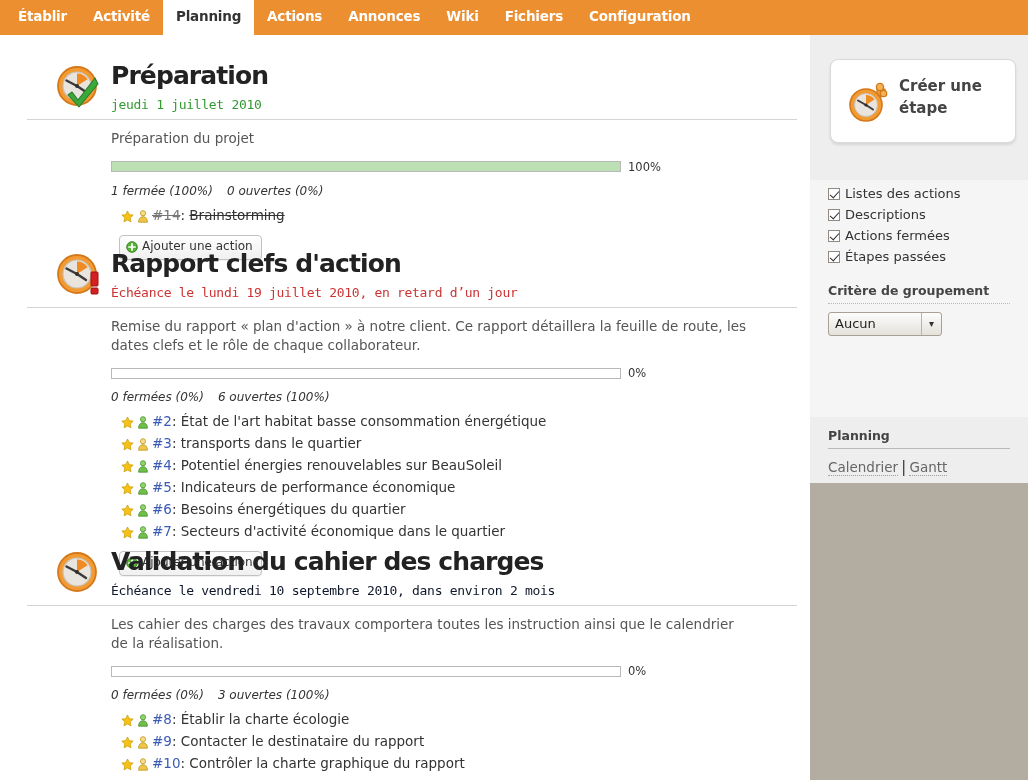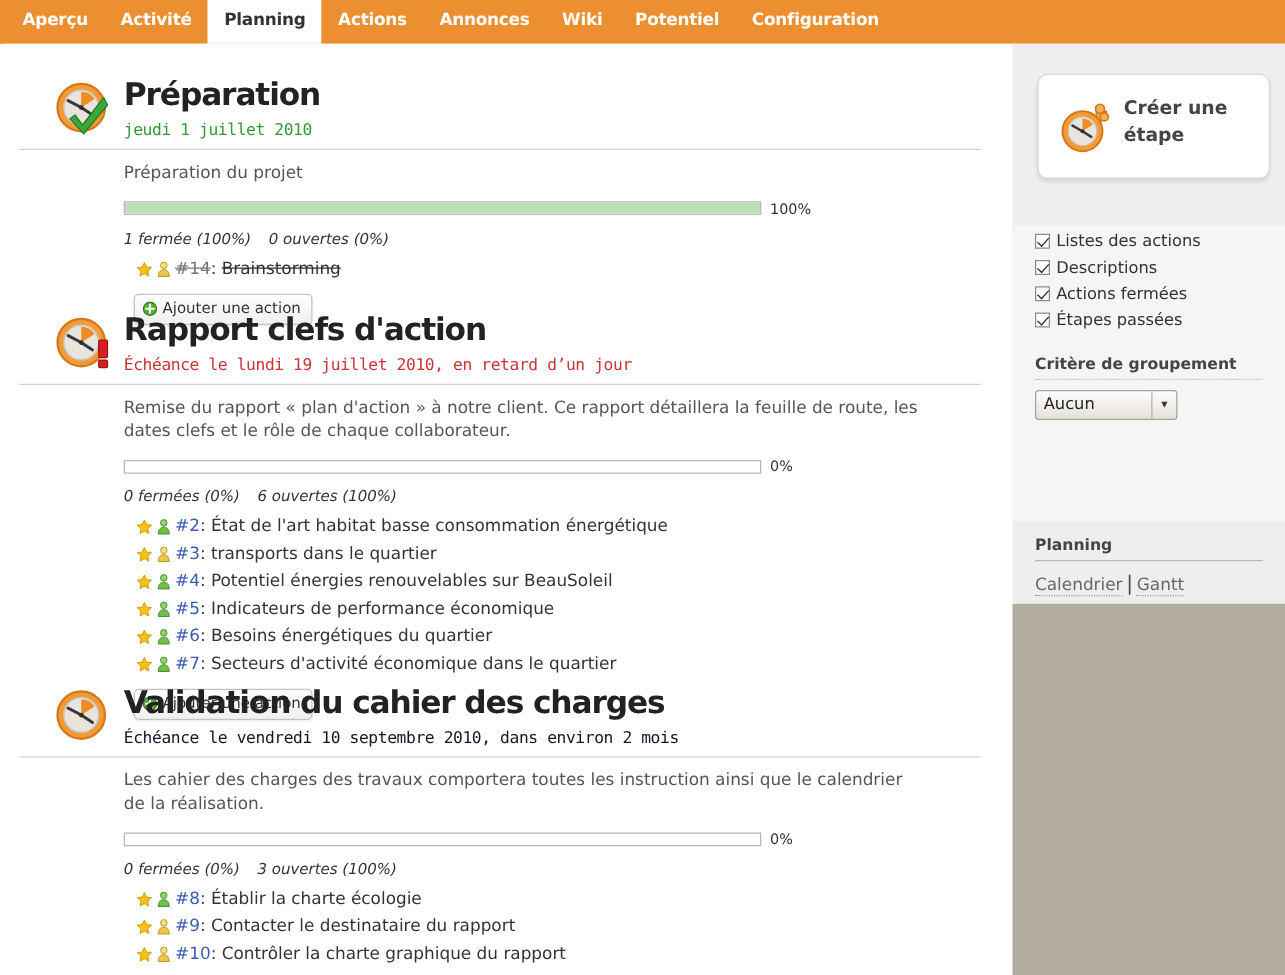--- a/index.html
+++ b/index.html
@@ -31,21 +31,21 @@
     cursor: pointer;
   }
   #topnav .tab.first { margin-left: 5px; }
   #topnav .tab.active {
     background: #ffffff;
     color: #333333;
   }
 
   
   #content {
-    position: absolute; left: 3px; top: 35px;
+    position: absolute; left: 15px; top: 35px;
     width: 810px; height: 745px;
     background: #ffffff;
     overflow: hidden;
   }
   #sidebar {
     position: absolute; left: 810px; top: 35px;
     width: 218px; height: 448px;
     background: #eeeeee;
   }
   #page-bottom-fill {
@@ -267,21 +267,21 @@
     color: #666666;
     border-bottom: 1px dotted #9f9f9f;
     cursor: pointer;
     text-decoration: none;
   }
   .side-sep { color: #444444; margin: 0 3px; }
 </style>
 </head>
 <body>
 
-<div id="topnav"><div class="tab first">Aperçu</div><div class="tab">Activité</div><div class="tab active">Planning</div><div class="tab">Actions</div><div class="tab">Annonces</div><div class="tab">Wiki</div><div class="tab">Potentiel</div><div class="tab">Configuration</div></div>
+<div id="topnav"><div class="tab first">Établir</div><div class="tab">Activité</div><div class="tab active">Planning</div><div class="tab">Actions</div><div class="tab">Annonces</div><div class="tab">Wiki</div><div class="tab">Fichiers</div><div class="tab">Configuration</div></div>
 
 <div id="content">
     <div class="milestone" style="position: absolute; left: 0px; top: 27px; width: 810px;">
       <div class="ms-icon" style="top: 0px;"><svg width="48" height="48" viewBox="0 0 48 48">
     <circle cx="24" cy="24" r="19" fill="#f29b33" stroke="#d4781a" stroke-width="1.8"></circle>
     <circle cx="24" cy="24" r="14" fill="#e9e4dd" stroke="#c9c2b8" stroke-width="1.2"></circle>
     <path d="M24 24 L24 11.5 A12.5 12.5 0 0 1 34.6 17.2 Z" fill="#f08a22"></path>
     <line x1="24" y1="24" x2="13.5" y2="18.5" stroke="#3a3a3a" stroke-width="2.4" stroke-linecap="round"></line>
     <line x1="24" y1="24" x2="33" y2="30" stroke="#3a3a3a" stroke-width="2.4" stroke-linecap="round"></line>
     <circle cx="24" cy="24" r="1.9" fill="#2e2e2e"></circle>

